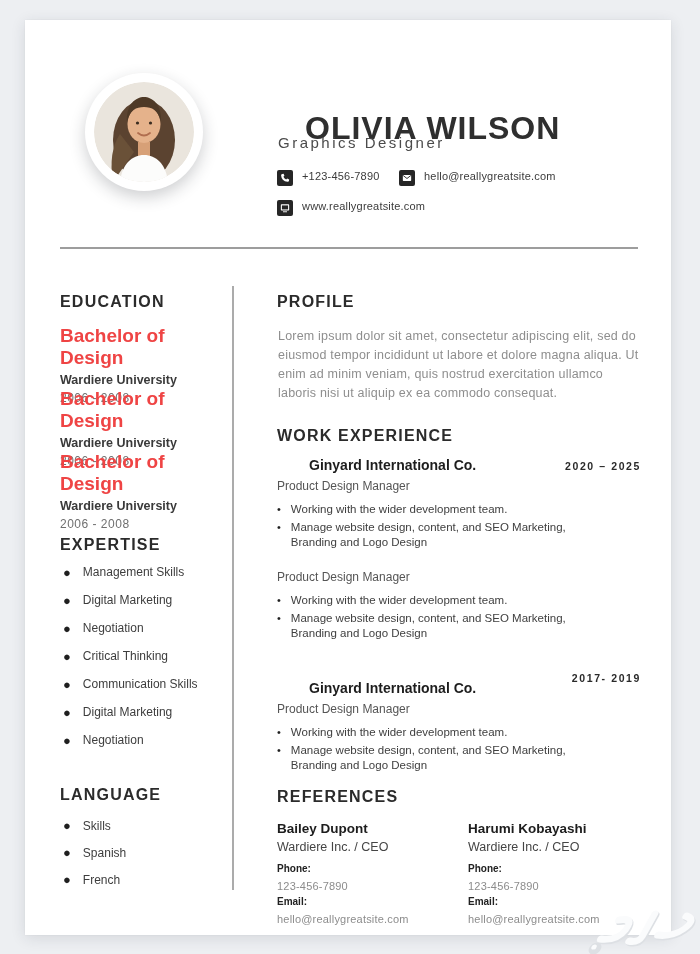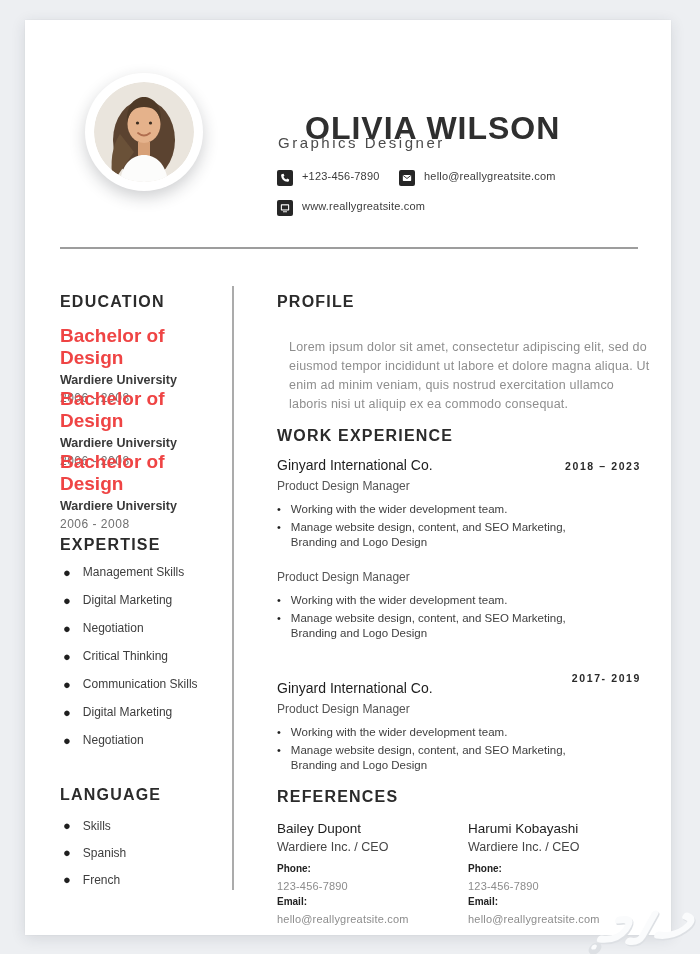--- a/index.html
+++ b/index.html
@@ -58,32 +58,32 @@
   #lang-list{left:38px;top:792px;}
   #lang-list li{height:27px;}
   .dot{color:#1f1f1f;font-size:13px;line-height:1;}
   
   .profile-text{
     position:absolute;left:252px;top:306px;width:364px;
     font-size:12.5px;line-height:19px;color:#8e8e8e;letter-spacing:.2px;
   }
   .job{position:absolute;left:252px;width:364px;}
   .job-head{display:flex;justify-content:space-between;align-items:flex-start;}
-  .company{font-size:14px;font-weight:normal;color:#1d1d1d;white-space:nowrap;}
+  .company{font-size:14px;font-weight:bold;color:#1d1d1d;white-space:nowrap;margin-left:32px;}
   .dates{font-size:10.5px;font-weight:bold;letter-spacing:1.6px;color:#2a2a2a;margin-top:3px;white-space:nowrap;}
   .job.dates-high .company{margin-top:8px;}
   .job.dates-high .dates{margin-top:0;}
   .role{font-size:12px;color:#555;margin-top:6px;}
   .blist{margin-top:9px;display:flex;flex-direction:column;gap:3px;}
   .bitem{display:flex;gap:10px;font-size:11.5px;line-height:15px;color:#404040;}
   .bitem .dot{flex:0 0 auto;font-size:11px;margin-top:2px;}
   .btext{width:305px;}
   #refs{position:absolute;left:252px;top:801px;display:flex;}
   .ref{width:191px;}
-  .rname{font-size:13.5px;font-weight:normal;color:#1d1d1d;white-space:nowrap;}
+  .rname{font-size:13.5px;font-weight:bold;color:#1d1d1d;white-space:nowrap;}
   .rpos{font-size:12.5px;color:#454545;margin-top:4px;}
   .rrow{display:flex;align-items:baseline;gap:6px;white-space:nowrap;flex-direction:column;}
   .rrow.phone{margin-top:9px;}
   .rrow.email{margin-top:4px;}
   .rlabel{font-size:10px;font-weight:bold;color:#222;}
   .rval{font-size:11px;color:#8c8c8c;letter-spacing:.2px;}
   
   .watermark{position:absolute;left:552px;top:904px;width:148px;height:50px;}
 </style>
 </head>
@@ -210,28 +210,28 @@
           <span class="dot">●</span>
           <span>Spanish</span>
         </li>
       <li>
           <span class="dot">●</span>
           <span>French</span>
         </li>
     </ul>
 
     <h2 class="sec-h" style="left:252px;top:273px;">PROFILE</h2>
-    <p class="profile-text" style="margin:12px;">Lorem ipsum dolor sit amet, consectetur adipiscing elit, sed do eiusmod tempor incididunt ut labore et dolore magna aliqua. Ut enim ad minim veniam, quis nostrud exercitation ullamco laboris nisi ut aliquip ex ea commodo consequat.</p>
+    <p class="profile-text" style="margin:1px;">Lorem ipsum dolor sit amet, consectetur adipiscing elit, sed do eiusmod tempor incididunt ut labore et dolore magna aliqua. Ut enim ad minim veniam, quis nostrud exercitation ullamco laboris nisi ut aliquip ex ea commodo consequat.</p>
 
     <h2 class="sec-h" style="left:252px;top:407px;">WORK EXPERIENCE</h2>
 
     <div class="job" style="top:437px;">
       <div class="job-head">
         <span class="company">Ginyard International Co.</span>
-        <span class="dates">2018 – 2023</span>
+        <span class="dates">2020 – 2025</span>
       </div>
       <div class="role">Product Design Manager</div>
       <div class="blist">
         <div class="bitem">
             <span class="dot">•</span>
             <span class="btext">Working with the wider development team.</span>
           </div>
         <div class="bitem">
             <span class="dot">•</span>
             <span class="btext">Manage website design, content, and SEO Marketing, Branding and Logo Design</span>

